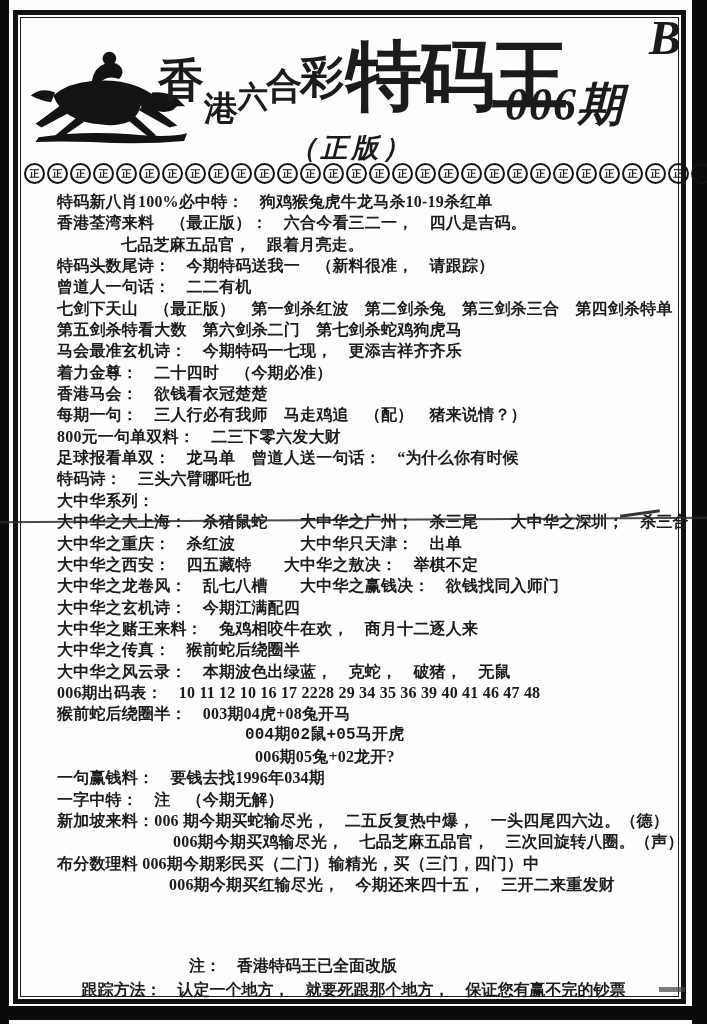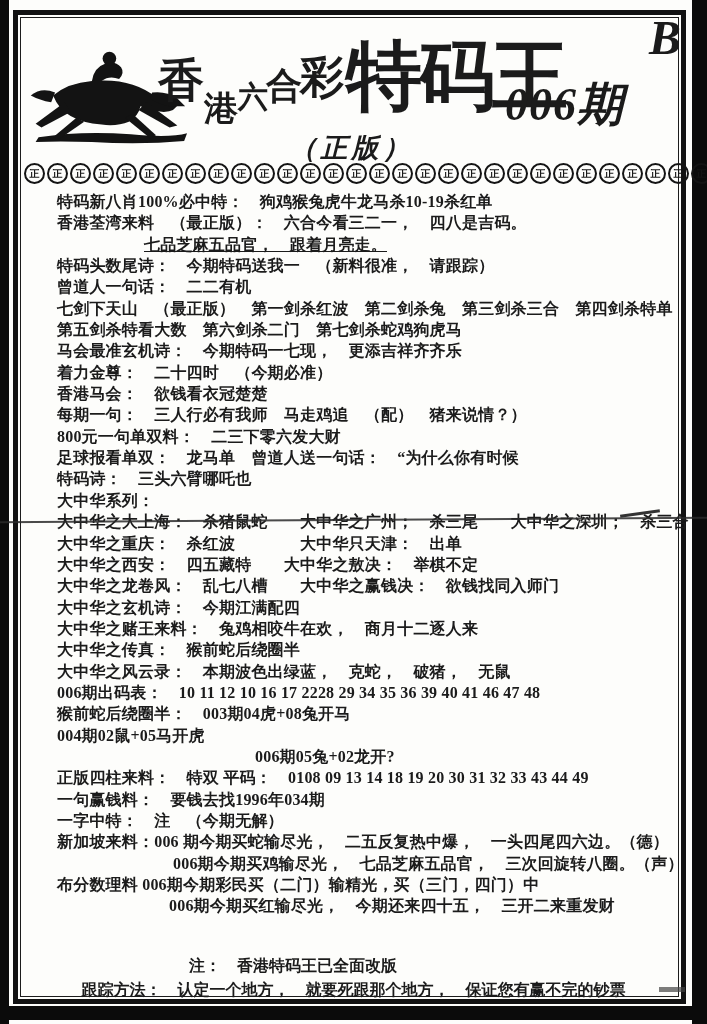--- a/index.html
+++ b/index.html
@@ -114,21 +114,21 @@
       <span class="stamp">正</span>
       <span class="stamp">正</span>
       <span class="stamp">正</span>
       <span class="stamp">正</span>
       <span class="stamp">正</span>
     </div>
 
   <div class="tips">
       <div class="row">特码新八肖100%必中特：　狗鸡猴兔虎牛龙马杀10-19杀红单</div>
       <div class="row">香港荃湾来料　（最正版）：　六合今看三二一，　四八是吉码。</div>
-      <div class="row" style="margin-left: 87px; text-decoration: underline;">七品芝麻五品官，　跟着月亮走。</div>
+      <div class="row" style="margin-left: 64px;">七品芝麻五品官，　跟着月亮走。</div>
       <div class="row">特码头数尾诗：　今期特码送我一　（新料很准，　请跟踪）</div>
       <div class="row">曾道人一句话：　二二有机</div>
       <div class="row">七剑下天山　（最正版）　第一剑杀红波　第二剑杀兔　第三剑杀三合　第四剑杀特单</div>
       <div class="row">第五剑杀特看大数　第六剑杀二门　第七剑杀蛇鸡狗虎马</div>
       <div class="row">马会最准玄机诗：　今期特码一七现，　更添吉祥齐齐乐</div>
       <div class="row">着力金尊：　二十四时　（今期必准）</div>
       <div class="row">香港马会：　欲钱看衣冠楚楚</div>
       <div class="row">每期一句：　三人行必有我师　马走鸡追　（配）　猪来说情？）</div>
       <div class="row">800元一句单双料：　二三下零六发大财</div>
       <div class="row">足球报看单双：　龙马单　曾道人送一句话：　“为什么你有时候</div>
@@ -137,23 +137,22 @@
       <div class="row">大中华之大上海：　杀猪鼠蛇　　大中华之广州；　杀三尾　　大中华之深圳；　杀三合</div>
       <div class="row">大中华之重庆：　杀红波　　　　大中华只天津：　出单</div>
       <div class="row">大中华之西安：　四五藏特　　大中华之敖决：　举棋不定</div>
       <div class="row">大中华之龙卷风：　乱七八槽　　大中华之赢钱决：　欲钱找同入师门</div>
       <div class="row">大中华之玄机诗：　今期江满配四</div>
       <div class="row">大中华之赌王来料：　兔鸡相咬牛在欢，　商月十二逐人来</div>
       <div class="row">大中华之传真：　猴前蛇后绕圈半</div>
       <div class="row">大中华之风云录：　本期波色出绿蓝，　克蛇，　破猪，　无鼠</div>
       <div class="row">006期出码表：　10 11 12 10 16 17 2228 29 34 35 36 39 40 41 46 47 48</div>
       <div class="row">猴前蛇后绕圈半：　003期04虎+08兔开马</div>
-      <div class="row" style="">004期02鼠+05马开虎</div>
+      <div class="row" style="margin-left: 188px; font-family: Liberation Mono, monospace;">004期02鼠+05马开虎</div>
       <div class="row" style="margin-left: 198px;">006期05兔+02龙开?</div>
-      <div class="row">正版四柱来料：　特双 平码：　0108 09 13 14 18 19 20 30 31 32 33 43 44 49</div>
       <div class="row">一句赢钱料：　要钱去找1996年034期</div>
       <div class="row">一字中特：　注　（今期无解）</div>
       <div class="row">新加坡来料：006 期今期买蛇输尽光，　二五反复热中爆，　一头四尾四六边。（德）</div>
       <div class="row" style="margin-left: 116px;">006期今期买鸡输尽光，　七品芝麻五品官，　三次回旋转八圈。（声）</div>
       <div class="row">布分数理料 006期今期彩民买（二门）输精光，买（三门，四门）中</div>
       <div class="row" style="margin-left: 112px;">006期今期买红输尽光，　今期还来四十五，　三开二来重发财</div>
     </div>
 
   <div class="artifact"></div>
   <div class="artifact2"></div>

